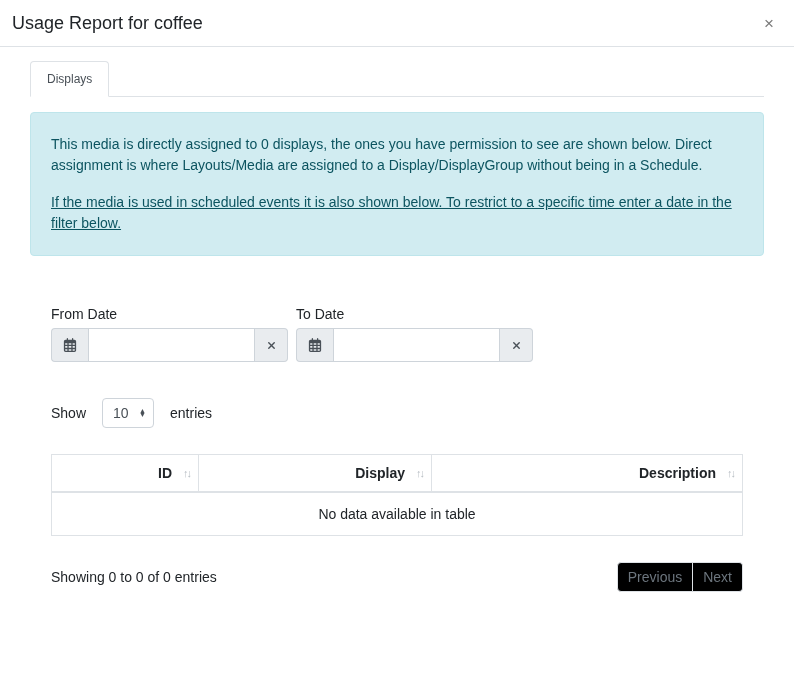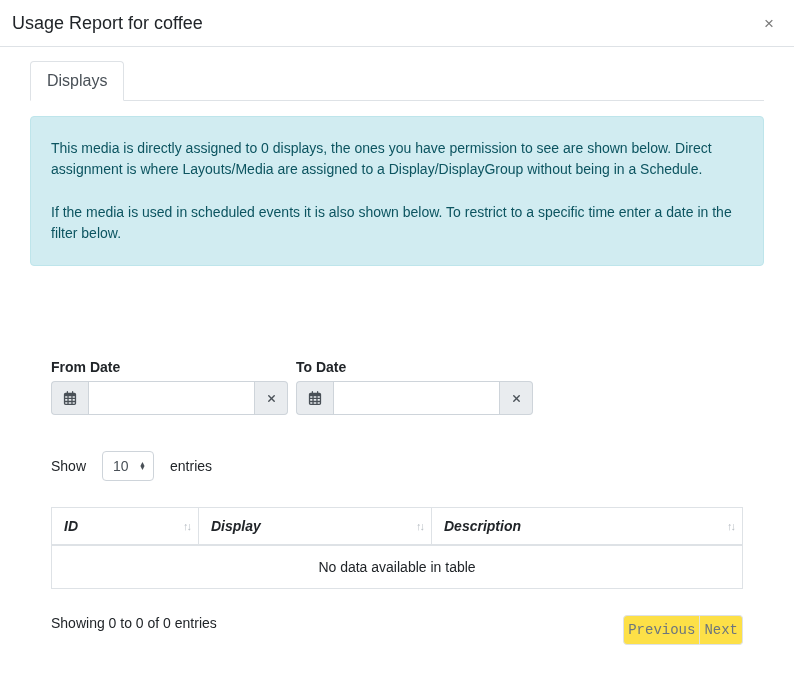--- a/index.html
+++ b/index.html
@@ -29,44 +29,44 @@
   }
   
   .modal-body { flex: 1; padding: 14px 30px 0 30px; }
   .nav-tabs { display: flex; border-bottom: 1px solid #dee2e6; }
   .nav-link {
     padding: 10px 16px;
     border: 1px solid transparent;
     border-radius: 4px 4px 0 0;
     margin-bottom: -1px;
     cursor: pointer;
-    font-size: 16px;
+    font-size: 12px;
   }
   .nav-link.active {
     color: #495057;
     background: #fff;
     border-color: #dee2e6 #dee2e6 #fff;
   }
   .nav-link.inactive { color: #1c87c9; }
   
   .alert-info {
     margin-top: 15px;
     background: #d1ecf1;
     border: 1px solid #bee5eb;
     border-radius: 4px;
     padding: 21px 20px;
     color: #0c5460;
     line-height: 1.5;
   }
-  .alert-info p + p { margin-top: 22px; }
+  .alert-info p + p { margin-top: 16px; text-decoration: underline; }
   
   .report-body { padding: 0 21px; }
   .filter-row { display: flex; gap: 8px; margin-top: 50px; }
   .filter-group { width: 237px; }
-  .filter-label { display: block; font-weight: bold; font-size: 14px; margin-bottom: 6px; color: #212529; margin-top: 43px; }
+  .filter-label { display: block; font-weight: normal; font-size: 14px; margin-bottom: 6px; color: #212529; }
   .input-group { display: flex; height: 34px; }
   .input-addon {
     display: flex; align-items: center; justify-content: center;
     width: 37px;
     background: #e9ecef;
     border: 1px solid #ced4da;
     color: #495057;
   }
   .input-addon.left  { border-radius: 4px 0 0 4px; border-right: none; }
   .input-addon.right { border-radius: 0 4px 4px 0; border-left: none; width: 33px; }
@@ -85,52 +85,50 @@
     background: #fff;
     padding: 4px 7px 4px 10px;
     min-width: 52px; height: 30px;
     cursor: pointer; color: #495057;
   }
   .stepper { display: flex; flex-direction: column; line-height: 0.55; color: #495057; }
   .stepper span { font-size: 7px; }
   
   .report-table { width: 100%; border-collapse: collapse; margin-top: 26px; }
   .report-table th {
-    text-align: left;
+    text-align: right;
     font-weight: bold;
     font-size: 14px;
     color: #212529;
     padding: 10px 26px 10px 12px;
     border: 1px solid #dee2e6;
     border-bottom: 2px solid #dee2e6;
     position: relative;
-    font-style: italic;
   }
   .sort-icons {
     position: absolute; right: 8px; top: 50%; transform: translateY(-50%);
     color: #b7bdc3; font-size: 11px; letter-spacing: -2px; white-space: nowrap;
   }
   .report-table td.empty-cell {
     text-align: center;
     padding: 13px 12px;
     border: 1px solid #dee2e6;
     color: #212529;
   }
   
-  .table-footer-row { display: flex; align-items: flex-start; justify-content: space-between; margin-top: 26px; }
+  .table-footer-row { display: flex; align-items: center; justify-content: space-between; margin-top: 26px; }
   .dt-info { color: #212529; }
   .pagination { display: flex; }
   .page-btn {
-    background: #fde047;
+    background: #000000;
     border: 1px solid #dee2e6;
     color: #6c757d;
-    padding: 6px 4px;
+    padding: 6px 10px;
     font-size: 14px;
     cursor: default;
-    font-family: Liberation Mono, monospace;
   }
   .page-btn.prev { border-radius: 4px 0 0 4px; }
   .page-btn.next { border-radius: 0 4px 4px 0; border-left: none; }
   
   .modal-footer {
     border-top: 1px solid #dee2e6;
     padding: 14px 16px;
     display: flex; justify-content: flex-end;
   }
   .btn-primary {

